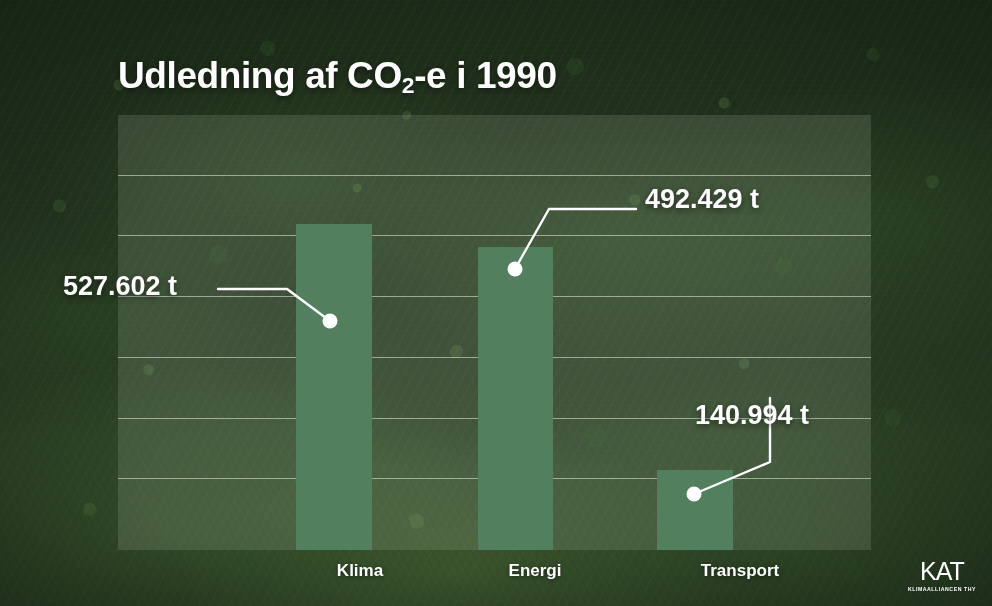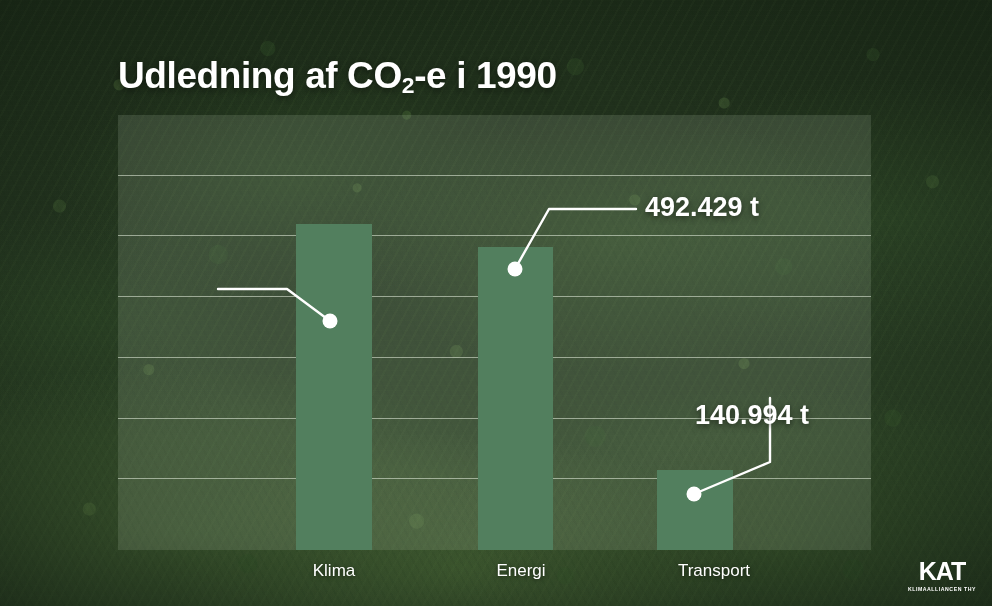--- a/index.html
+++ b/index.html
@@ -107,33 +107,34 @@
   .annot{
     position:absolute;
     font-size:27px; font-weight:700; color:#ffffff;
     text-shadow:0 2px 6px rgba(0,0,0,.5);
     white-space:nowrap;
   }
 
   
   .xlab{
     position:absolute; top:561px;
-    font-size:17px; font-weight:400; color:#ffffff;
+    font-size:17px; font-weight:700; color:#ffffff;
     text-shadow:0 1px 4px rgba(0,0,0,.5);
     text-align:right; white-space:nowrap;
     transform:translateX(-50%);
+    margin-left:26px;
   }
 
   
   .logo{
     position:absolute; right:16px; bottom:14px;
     text-align:center; line-height:1;
   }
   .logo-mark{
-    font-size:25px; font-weight:700; color:#ffffff;
+    font-size:25px; font-weight:400; color:#ffffff;
     letter-spacing:-1px;
   }
   .logo-sub{
     margin-top:3px;
     font-size:5.2px; font-weight:700; color:#ffffff;
     letter-spacing:.55px; white-space:nowrap;
   }
 </style>
 </head>
 <body>
@@ -167,25 +168,26 @@
     <polyline points="218,289 287,289 330,321" fill="none" stroke="#ffffff" stroke-width="2.4" stroke-linecap="round" stroke-linejoin="round"></polyline>
     <circle cx="330" cy="321" r="7.5" fill="#ffffff"></circle>
 
     <polyline points="636,209 549,209 515,269" fill="none" stroke="#ffffff" stroke-width="2.4" stroke-linecap="round" stroke-linejoin="round"></polyline>
     <circle cx="515" cy="269" r="7.5" fill="#ffffff"></circle>
 
     <polyline points="770,398 770,462 694,494" fill="none" stroke="#ffffff" stroke-width="2.4" stroke-linecap="round" stroke-linejoin="round"></polyline>
     <circle cx="694" cy="494" r="7.5" fill="#ffffff"></circle>
   </svg>
 
-  <div class="annot" style="left:645px; top:192px;">492.429 t</div>
+  <div class="annot" style="left:63px;  top:271px;">527.602 t</div>
+  <div class="annot" style="left:645px; top:184px;">492.429 t</div>
   <div class="annot" style="left:695px; top:360px;margin-top:40px;">140.994 t</div>
 
   <div class="xlab" style="left:334px;">Klima</div>
-  <div class="xlab" style="left:521px;">Energi</div>
+  <div class="xlab" style="left:509px;">Energi</div>
   <div class="xlab" style="left:714px;">Transport</div>
 
   <div class="logo">
     <div class="logo-mark">KAT</div>
     <div class="logo-sub">KLIMAALLIANCEN THY</div>
   </div>
 
 </div>
 
 </body></html>

